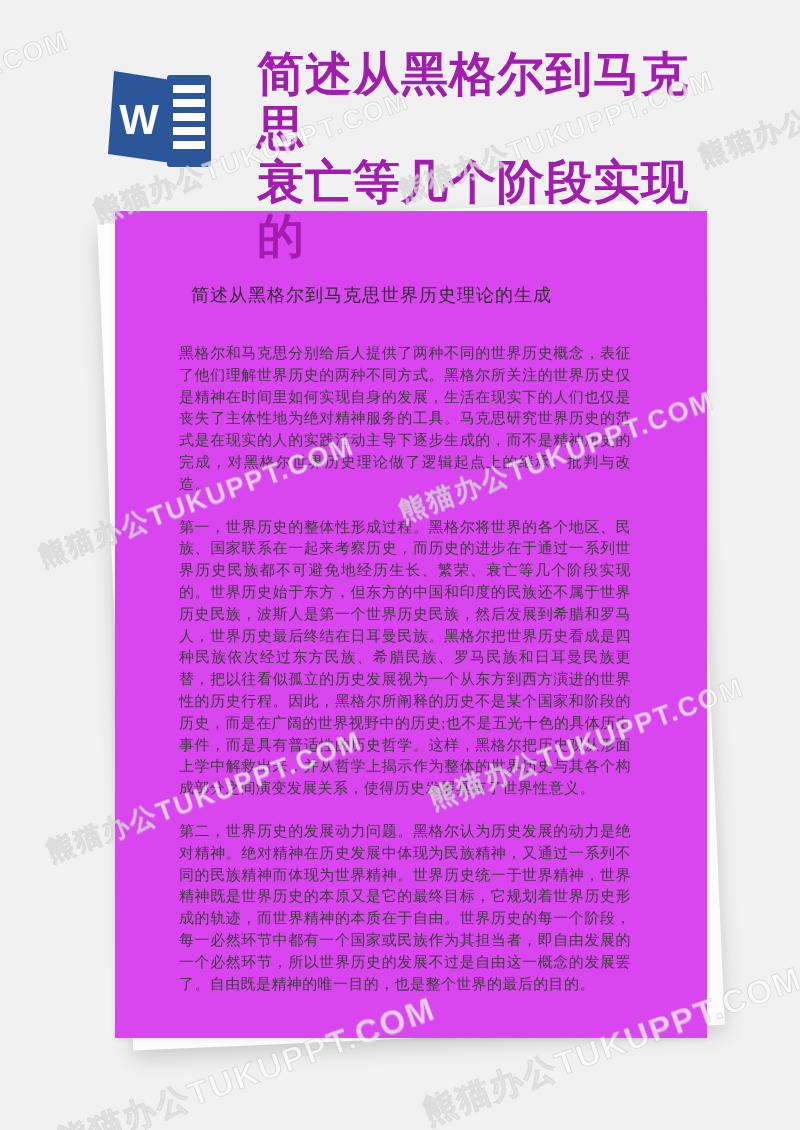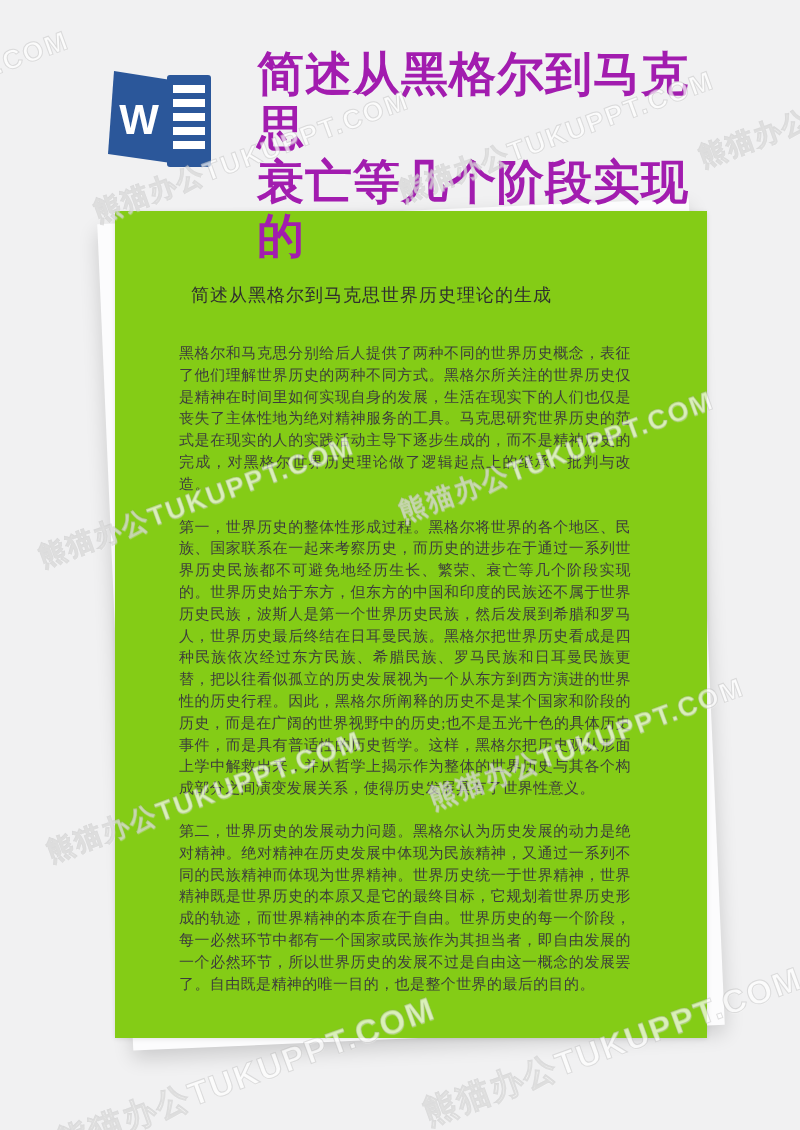--- a/index.html
+++ b/index.html
@@ -47,21 +47,21 @@
     left: 115px; top: 211px;
     width: 592px; height: 827px;
     background: #fcfcfd;
     transform: rotate(-2.5deg);
     box-shadow: 0 8px 20px rgba(0,0,0,0.16);
   }
   .page-main {
     position: absolute;
     left: 115px; top: 211px;
     width: 592px; height: 827px;
-    background: #84cc16;
+    background: #d946ef;
     box-shadow: 0 1px 5px rgba(0,0,0,0.10);
     box-sizing: border-box;
     padding: 72px 72px 40px 64px;
     overflow: hidden;
   }
   .doc-title {
     margin: 0 0 36px 12px;
     font-family: "Liberation Serif", serif;
     font-weight: normal;
     font-size: 18px;

